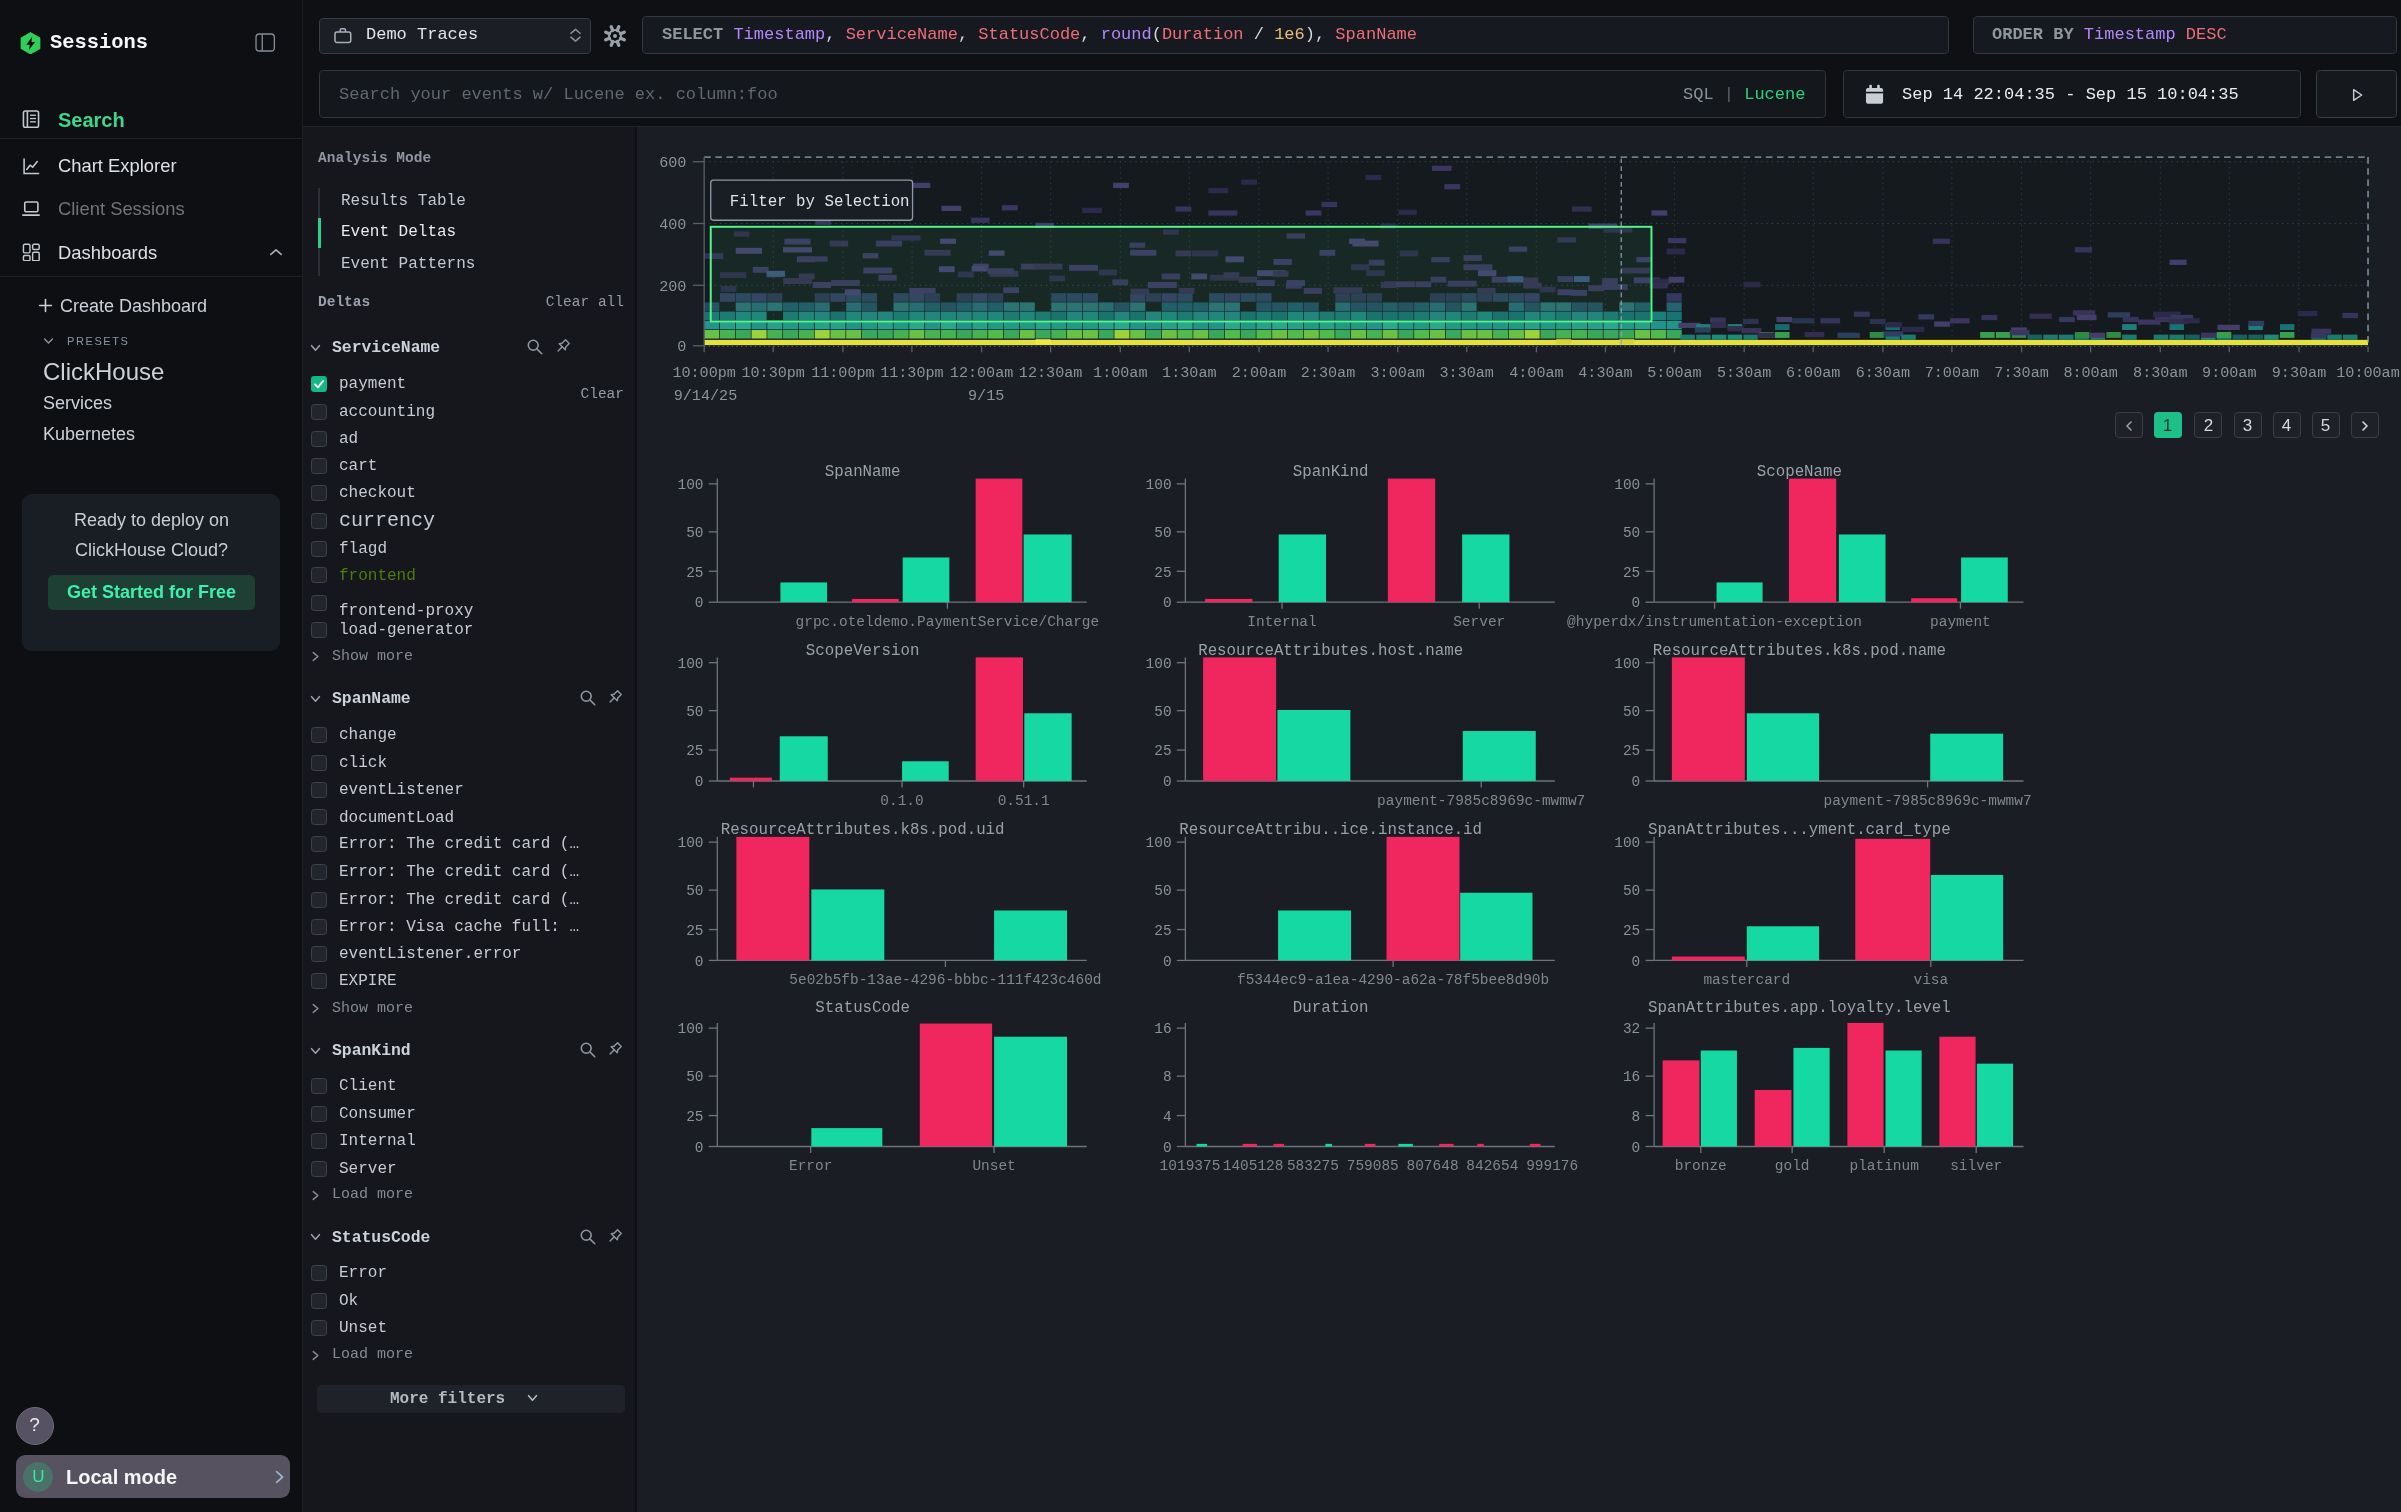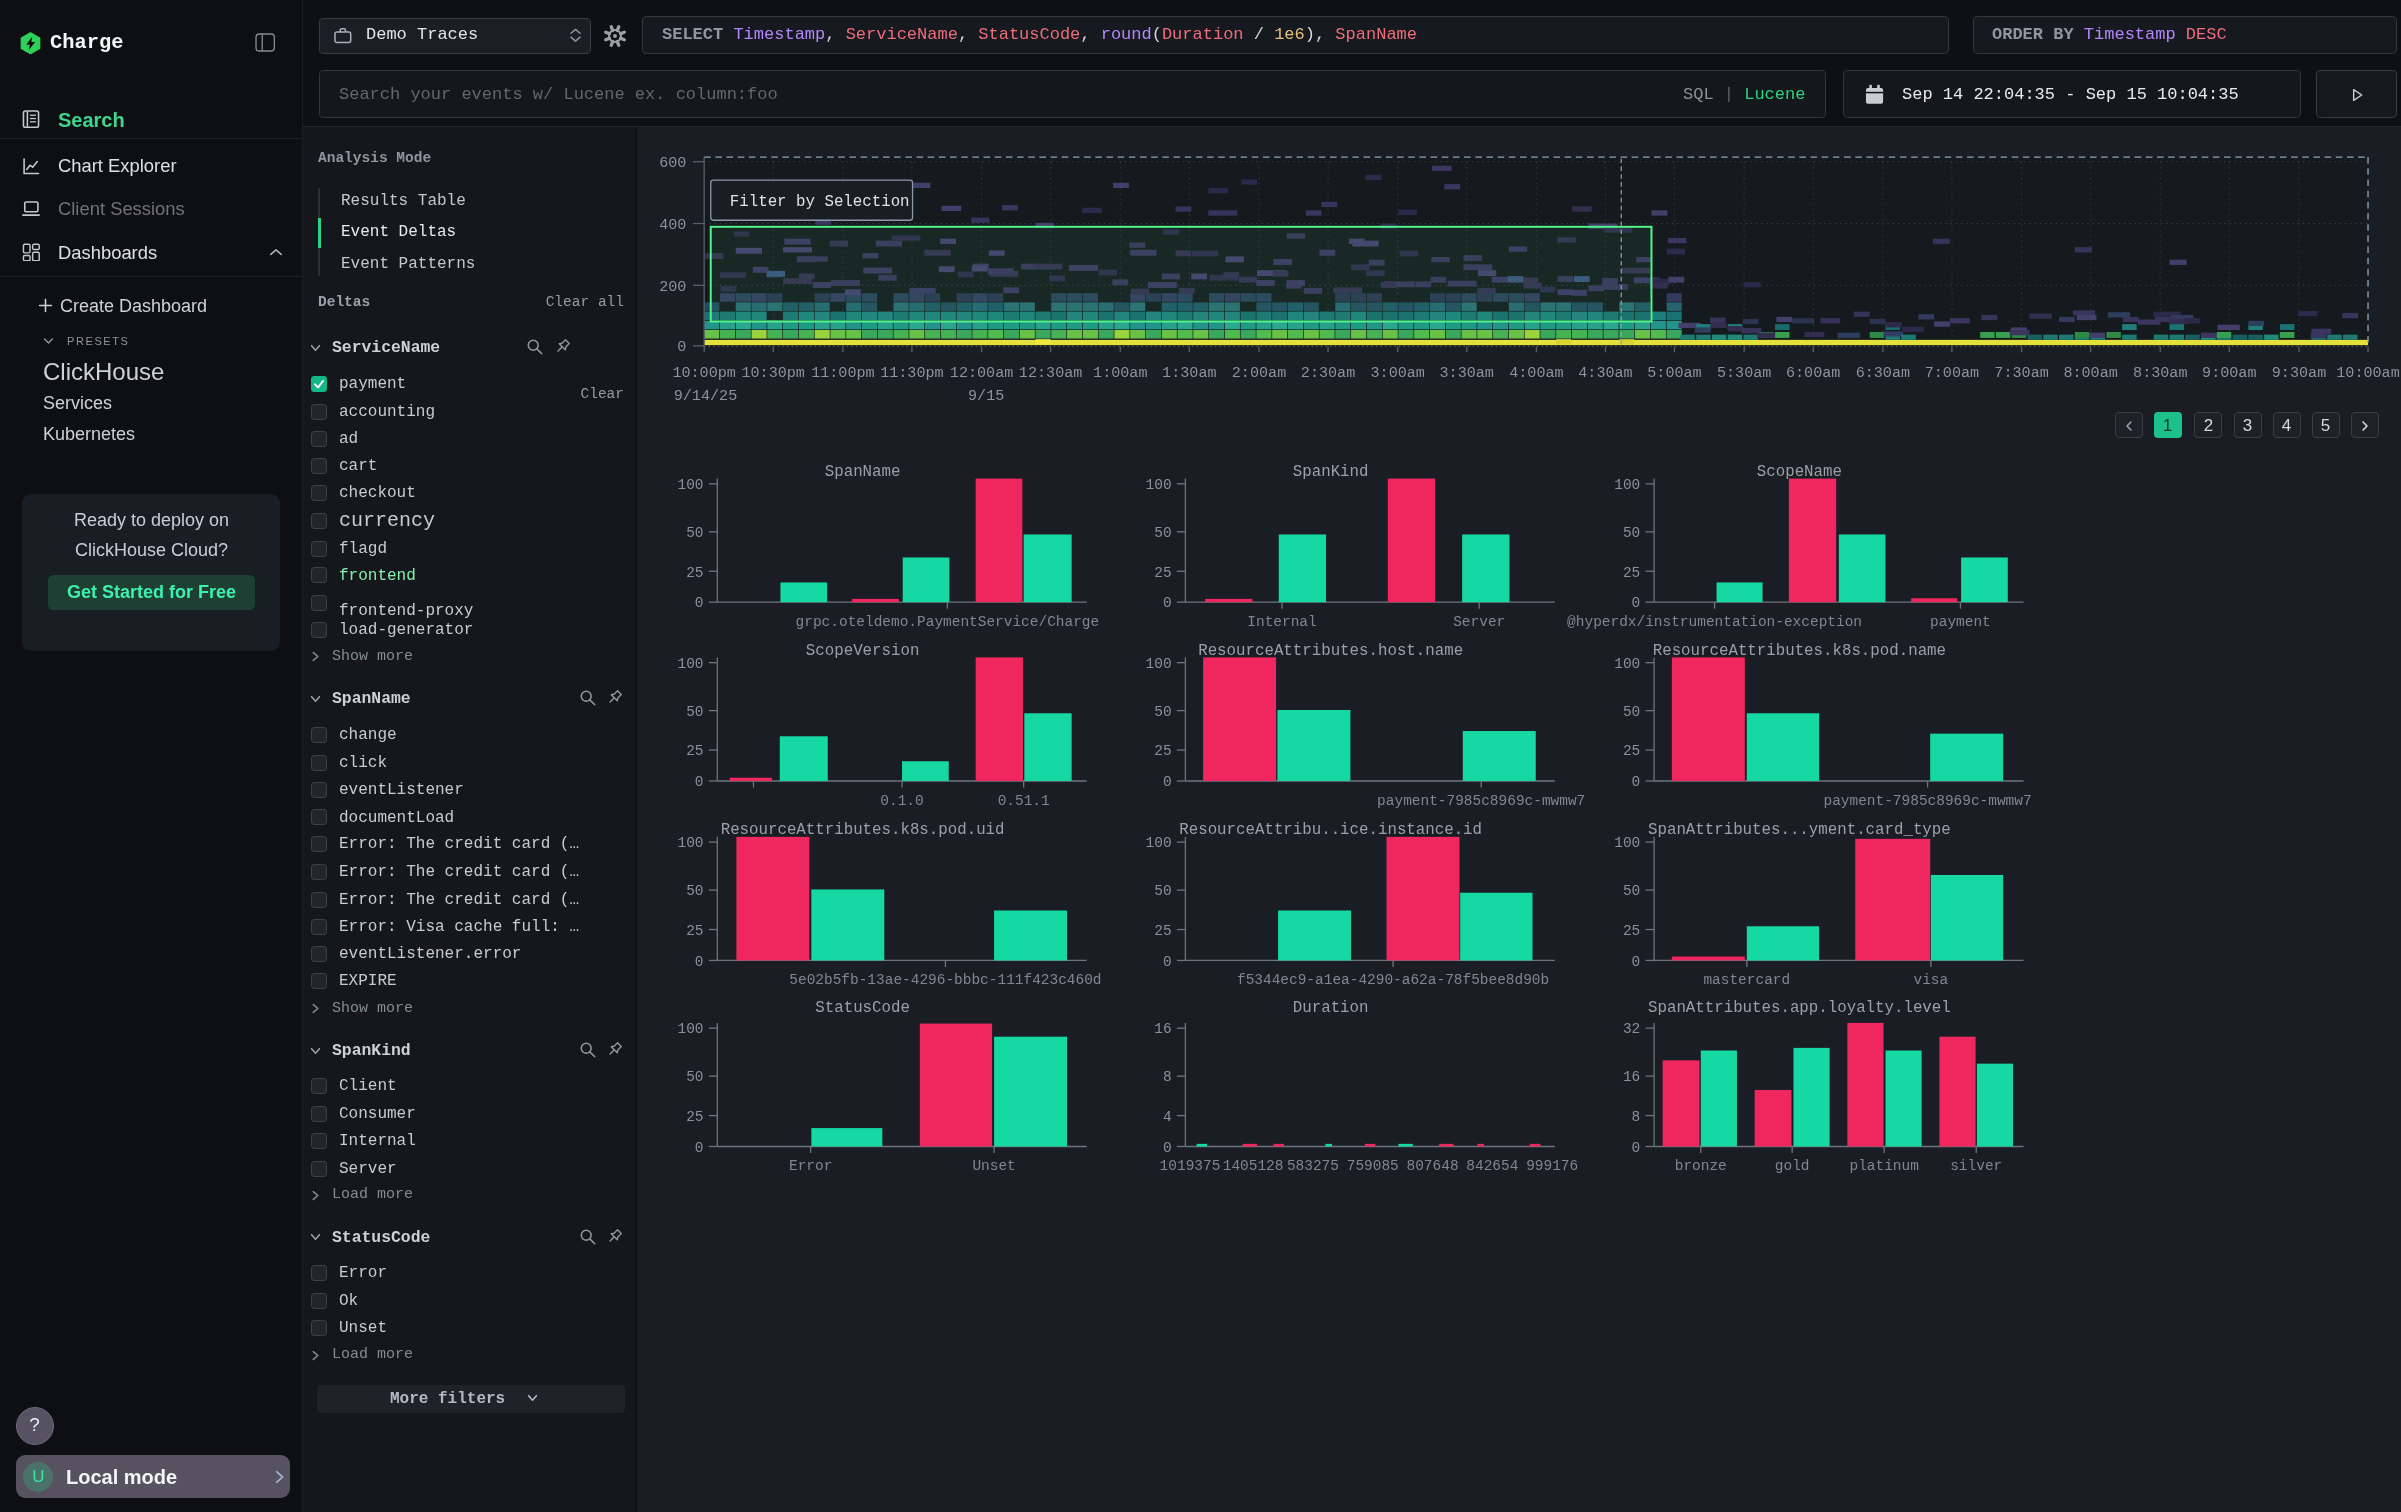--- a/index.html
+++ b/index.html
@@ -11,21 +11,21 @@
     <div style="position:absolute;left:0;top:0;width:303px;height:1512px;background:#0d0f13"></div>
     <div style="position:absolute;left:303px;top:127px;width:333px;height:1385px;background:#15171c"></div>
     <div style="position:absolute;left:637px;top:127px;width:1765px;height:1385px;background:#1a1d23"></div>
     <div style="position:absolute;left:303px;top:126px;width:2098px;height:0.7px;background:#23262d"></div>
     <div style="position:absolute;left:635px;top:127px;width:1.3px;height:1385px;background:#0d0f12"></div>
     <div style="position:absolute;left:302px;top:0px;width:1.3px;height:1512px;background:#1a1d22"></div>
     <svg style="position:absolute;left:20.4px;top:32px;" width="21" height="22.4" viewBox="0 0 32 34" fill="none">
       <path d="M16 1 L30 9 V25 L16 33 L2 25 V9 Z" fill="#2fd05a" stroke="#2fd05a" stroke-width="2" stroke-linejoin="round"></path>
       <path d="M18.5 7 L9.5 19.5 h5.5 L13.5 27.5 L23 15 h-5.5 Z" fill="#0d0f13"></path>
     </svg>
-    <div style="position:absolute;top:28px;height:30px;line-height:30px;font-size:20.4px;color:#f5f7f9;font-family:'Liberation Mono',monospace;white-space:nowrap;font-weight:700;left:50px;">Charge</div>
+    <div style="position:absolute;top:28px;height:30px;line-height:30px;font-size:20.4px;color:#f5f7f9;font-family:'Liberation Mono',monospace;white-space:nowrap;font-weight:700;left:50px;">Sessions</div>
     <svg style="position:absolute;left:255px;top:33px;" width="20.4" height="19" viewBox="0 0 31 29" fill="none">
       <rect x="1.5" y="1.5" width="28" height="26" rx="5" stroke="#878e96" stroke-width="2"></rect>
       <line x1="11" y1="2" x2="11" y2="27" stroke="#878e96" stroke-width="2"></line>
     </svg>
     <svg style="position:absolute;left:22px;top:110px;" width="18" height="18.4" viewBox="0 0 27 28" fill="none">
       <rect x="2" y="1.5" width="23" height="25" rx="3" stroke="#c3c8cd" stroke-width="2.4"></rect>
       <line x1="8" y1="2" x2="8" y2="26" stroke="#c3c8cd" stroke-width="2.4"></line>
       <line x1="12" y1="8" x2="21" y2="8" stroke="#c3c8cd" stroke-width="2"></line>
       <line x1="12" y1="13" x2="21" y2="13" stroke="#c3c8cd" stroke-width="2"></line>
       <line x1="12" y1="18" x2="21" y2="18" stroke="#c3c8cd" stroke-width="2"></line>
@@ -154,21 +154,21 @@
     <div style="position:absolute;top:427px;height:24px;line-height:24px;font-size:16px;color:#c6ccd2;font-family:'Liberation Mono',monospace;white-space:nowrap;left:339px;">ad</div>
     <div style="position:absolute;left:311px;top:458px;width:16px;height:16px;border-radius:3.3px;background:#22262c;border:1px solid #3d4249;box-sizing:border-box"></div>
     <div style="position:absolute;top:454px;height:24px;line-height:24px;font-size:16px;color:#c6ccd2;font-family:'Liberation Mono',monospace;white-space:nowrap;left:339px;">cart</div>
     <div style="position:absolute;left:311px;top:485px;width:16px;height:16px;border-radius:3.3px;background:#22262c;border:1px solid #3d4249;box-sizing:border-box"></div>
     <div style="position:absolute;top:481px;height:24px;line-height:24px;font-size:16px;color:#c6ccd2;font-family:'Liberation Mono',monospace;white-space:nowrap;left:339px;">checkout</div>
     <div style="position:absolute;left:311px;top:513px;width:16px;height:16px;border-radius:3.3px;background:#22262c;border:1px solid #3d4249;box-sizing:border-box"></div>
     <div style="position:absolute;top:509px;height:24px;line-height:24px;font-size:20px;color:#c6ccd2;font-family:'Liberation Mono',monospace;white-space:nowrap;left:339px;">currency</div>
     <div style="position:absolute;left:311px;top:541px;width:16px;height:16px;border-radius:3.3px;background:#22262c;border:1px solid #3d4249;box-sizing:border-box"></div>
     <div style="position:absolute;top:537px;height:24px;line-height:24px;font-size:16px;color:#c6ccd2;font-family:'Liberation Mono',monospace;white-space:nowrap;left:339px;">flagd</div>
     <div style="position:absolute;left:311px;top:567px;width:16px;height:16px;border-radius:3.3px;background:#22262c;border:1px solid #3d4249;box-sizing:border-box"></div>
-    <div style="position:absolute;top:564px;height:24px;line-height:24px;font-size:16px;color:#86efac;font-family:'Liberation Mono',monospace;white-space:nowrap;left:339px;">frontend</div>
+    <div style="position:absolute;top:564px;height:24px;line-height:24px;font-size:16px;color:#4d7c0f;font-family:'Liberation Mono',monospace;white-space:nowrap;left:339px;">frontend</div>
     <div style="position:absolute;left:311px;top:595px;width:16px;height:16px;border-radius:3.3px;background:#22262c;border:1px solid #3d4249;box-sizing:border-box"></div>
     <div style="position:absolute;top:599px;height:24px;line-height:24px;font-size:16px;color:#c6ccd2;font-family:'Liberation Mono',monospace;white-space:nowrap;left:339px;">frontend-proxy</div>
     <div style="position:absolute;left:311px;top:622px;width:16px;height:16px;border-radius:3.3px;background:#22262c;border:1px solid #3d4249;box-sizing:border-box"></div>
     <div style="position:absolute;top:618px;height:24px;line-height:24px;font-size:16px;color:#c6ccd2;font-family:'Liberation Mono',monospace;white-space:nowrap;left:339px;">load-generator</div>
     <svg style="position:absolute;left:310px;top:650px;" width="10.5" height="13" viewBox="0 0 16 20" fill="none">
       <path d="M5 4 L12 10 L5 16" stroke="#848b94" stroke-width="2.4" stroke-linecap="round" stroke-linejoin="round"></path>
     </svg>
     <div style="position:absolute;top:646px;height:22.4px;line-height:22.4px;font-size:15px;color:#848b94;font-family:'Liberation Mono',monospace;white-space:nowrap;left:332px;">Show more</div>
     <svg style="position:absolute;left:309px;top:694px;" width="13" height="10.5" viewBox="0 0 20 16" fill="none">
       <path d="M4 4 L10 11 L16 4" stroke="#9aa1a8" stroke-width="2.4" stroke-linecap="round" stroke-linejoin="round"></path>

